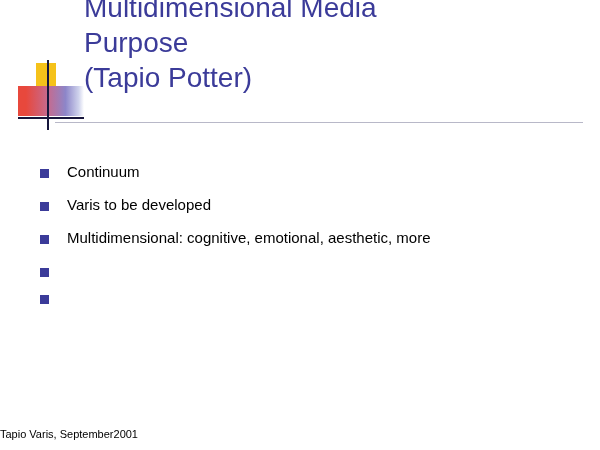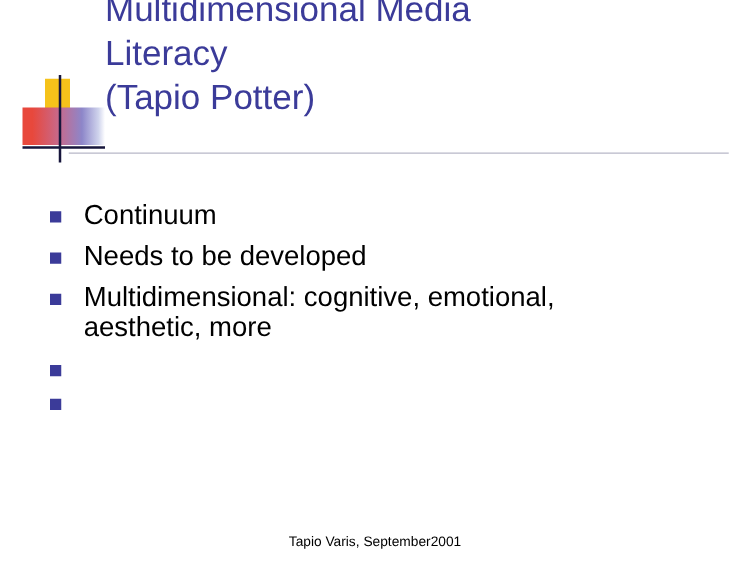--- a/index.html
+++ b/index.html
@@ -100,32 +100,31 @@
   .bullet-marker {
     width: 9px;
     height: 9px;
     background: #3b3b99;
     flex: 0 0 9px;
     margin-top: 9px;
     margin-right: 18px;
   }
   .bullet-text {
     color: #000000;
-    font-size: 22px;
+    font-size: 15px;
     line-height: 24px;
     max-width: 470px;
   }
 
   
   .footer-center {
     position: absolute;
     left: 0;
     top: 428px;
     width: 600px;
-    text-align: center;
     font-size: 11px;
     color: #000000;
   }
   .footer-page {
     position: absolute;
     right: 22px;
     top: 452px;
     font-size: 14px;
     color: #000000;
   }
@@ -137,33 +136,33 @@
 
   <div class="logo-group">
     <div class="logo-yellow"></div>
     <div class="logo-grad"></div>
     <div class="logo-vline"></div>
     <div class="logo-hline"></div>
   </div>
 
   <div class="title">
     <div>Multidimensional Media</div>
-    <div>Literacy</div>
+    <div>Purpose</div>
     <div>(Tapio Potter)</div>
   </div>
   <div class="title-rule"></div>
 
   <div class="bullets">
     <div class="bullet-row">
       <div class="bullet-marker"></div>
       <div class="bullet-text">Continuum</div>
     </div>
     <div class="bullet-row">
       <div class="bullet-marker"></div>
-      <div class="bullet-text">Needs to be developed</div>
+      <div class="bullet-text">Varis to be developed</div>
     </div>
     <div class="bullet-row">
       <div class="bullet-marker"></div>
       <div class="bullet-text">Multidimensional: cognitive, emotional, aesthetic, more</div>
     </div>
     <div class="bullet-row">
       <div class="bullet-marker"></div>
     </div>
     <div class="bullet-row">
       <div class="bullet-marker"></div>

